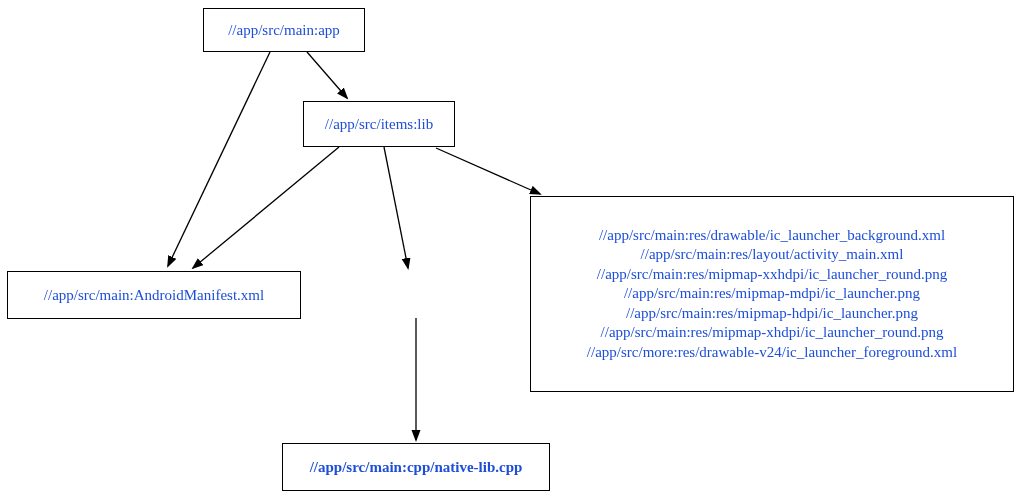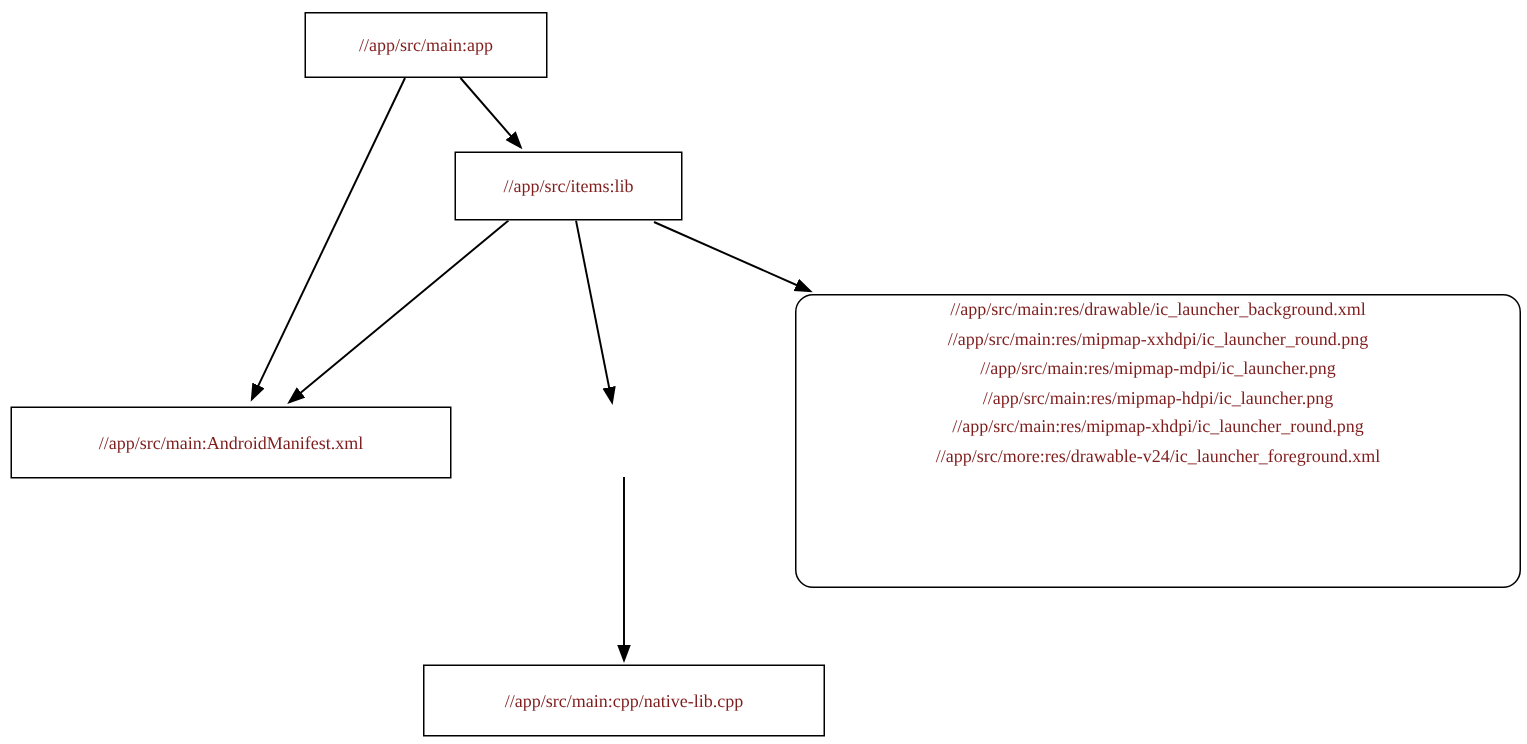--- a/index.html
+++ b/index.html
@@ -20,39 +20,38 @@
     left: 0;
     top: 0;
     width: 1018px;
     height: 496px;
   }
   .node {
     position: absolute;
     box-sizing: border-box;
     border: 1px solid #000000;
     background: #ffffff;
-    color: #7f1d1d;
+    color: #1d4ed8;
     display: flex;
     align-items: center;
     justify-content: center;
-    font-size: 12px;
+    font-size: 15px;
     white-space: nowrap;
     text-align: center;
   }
   .node-app      { left: 203px; top: 8px;   width: 162px; height: 44px; }
   .node-lib      { left: 303px; top: 101px; width: 152px; height: 46px; }
   .node-manifest { left: 7px;   top: 271px; width: 294px; height: 48px; align-items: center; }
   .node-jni      { left: 325px; top: 271px; width: 181px; height: 47px; }
-  .node-cpp      { left: 282px; top: 443px; width: 268px; height: 48px; }
+  .node-cpp      { left: 282px; top: 443px; width: 268px; height: 48px; font-weight: bold; }
   .node-res {
     left: 530px; top: 196px; width: 484px; height: 196px;
     flex-direction: column;
-    justify-content: flex-start;
+    justify-content: center;
     line-height: 19.5px;
-    border-radius: 12px;
   }
   .res-line { width: 100%; text-align: center; }
 </style>
 </head>
 <body>
 
 <div class="canvas">
 
   <svg class="edges-layer" width="1018" height="496" viewBox="0 0 1018 496">
     <defs>
@@ -76,20 +75,21 @@
     <span>//app/src/items:lib</span>
   </div>
 
   <div class="node node-manifest">
     <span>//app/src/main:AndroidManifest.xml</span>
   </div>
 
 
   <div class="node node-res">
     <div class="res-line">//app/src/main:res/drawable/ic_launcher_background.xml</div>
+    <div class="res-line">//app/src/main:res/layout/activity_main.xml</div>
     <div class="res-line">//app/src/main:res/mipmap-xxhdpi/ic_launcher_round.png</div>
     <div class="res-line">//app/src/main:res/mipmap-mdpi/ic_launcher.png</div>
     <div class="res-line">//app/src/main:res/mipmap-hdpi/ic_launcher.png</div>
     <div class="res-line">//app/src/main:res/mipmap-xhdpi/ic_launcher_round.png</div>
     <div class="res-line">//app/src/more:res/drawable-v24/ic_launcher_foreground.xml</div>
   </div>
 
   <div class="node node-cpp">
     <span>//app/src/main:cpp/native-lib.cpp</span>
   </div>

